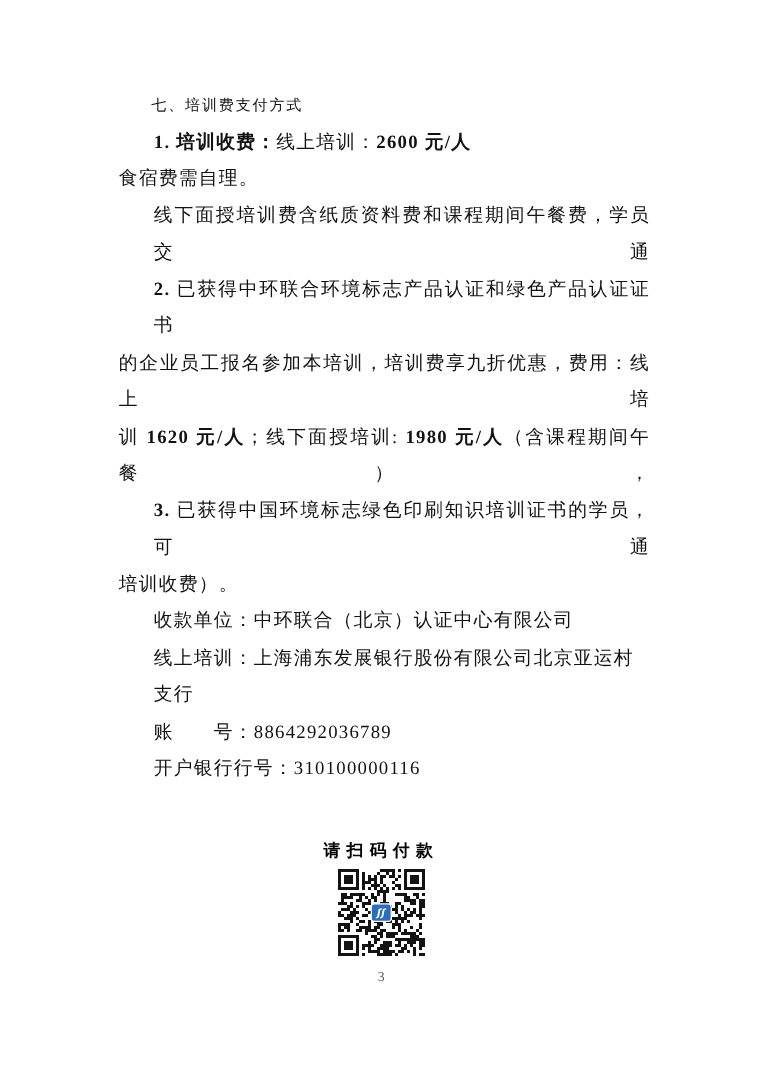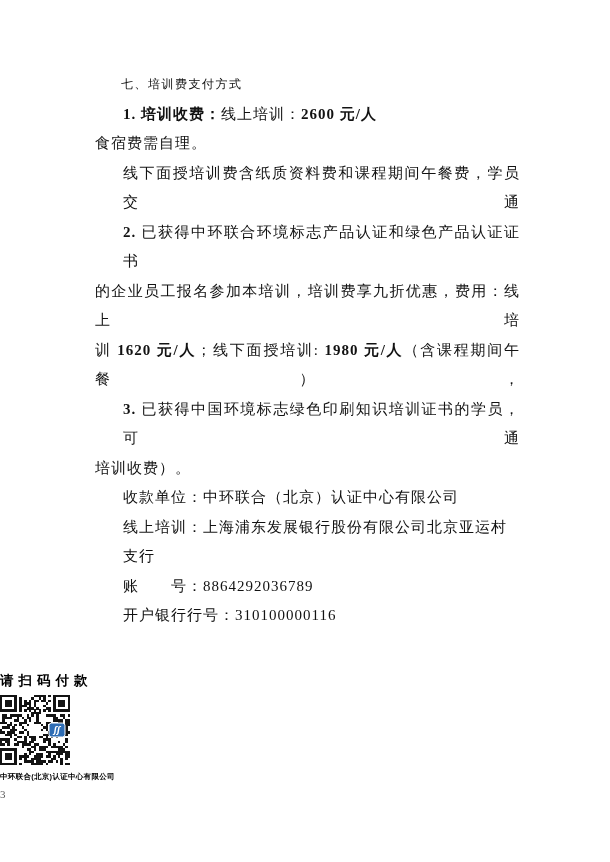--- a/index.html
+++ b/index.html
@@ -15,34 +15,34 @@
   .content{
     position:absolute;left:95px;top:70px;width:425px;
     font-size:15px;line-height:29.5px;letter-spacing:1px;
   }
   .line{min-height:29.5px;}
   .just{text-align:justify;text-align-last:justify;}
   .ind{padding-left:28px;}
   .b{font-weight:bold;text-align:center;}
   .heading{font-weight:normal;font-size:12px;padding-left:26px;letter-spacing:1.5px;}
   .offline-line{padding-left:133px;}
-  .pay-block{position:absolute;top:672px;left:0;right:0;}
+  .pay-block{position:absolute;top:672px;left:0;right:0;text-align:center;}
   .pay-title{
     font-family:"Liberation Sans","DejaVu Sans",sans-serif;
     font-weight:bold;font-size:13.5px;letter-spacing:5px;color:#000;
   }
   .qr-wrap{position:relative;display:inline-block;width:70px;height:70px;margin-top:5px;}
   .qr-wrap svg{display:block;}
   .qr-logo{
     position:absolute;left:50%;top:50%;transform:translate(-50%,-50%);
     width:15px;height:13px;border-radius:3px;
     border:1.5px solid #fff;
     display:flex;align-items:center;justify-content:center;
     font-family:"DejaVu Sans",sans-serif;font-weight:bold;font-style:italic;
-    font-size:8px;color:#fff;line-height:1;margin-left:22px;
+    font-size:8px;color:#fff;line-height:1;
   }
   .qr-caption{
     font-family:"Liberation Sans","DejaVu Sans",sans-serif;
     font-weight:bold;font-size:7.5px;letter-spacing:0.3px;color:#000;margin-top:3px;
   }
   .page-num{
     margin-top:6px;font-size:11px;color:#5a5a5a;
     font-family:"Liberation Serif","DejaVu Serif",serif;letter-spacing:0;
   }
 </style>
@@ -482,17 +482,16 @@
             <rect x="16" y="28" width="1.02" height="1.02"></rect>
             <rect x="17" y="28" width="1.02" height="1.02"></rect>
             <rect x="19" y="28" width="1.02" height="1.02"></rect>
             <rect x="25" y="28" width="1.02" height="1.02"></rect>
             <rect x="27" y="28" width="1.02" height="1.02"></rect>
             <rect x="28" y="28" width="1.02" height="1.02"></rect>
           </g>
         </svg>
       <div class="qr-logo" id="qr-logo" style="background: rgb(46, 109, 181);">ʃʃ</div>
     </div>
-    <div class="qr-caption">中环联合(北京)认证中心有限公司</div>
     <div class="page-num">3</div>
   </div>
 
 </div>
 
 </body></html>

